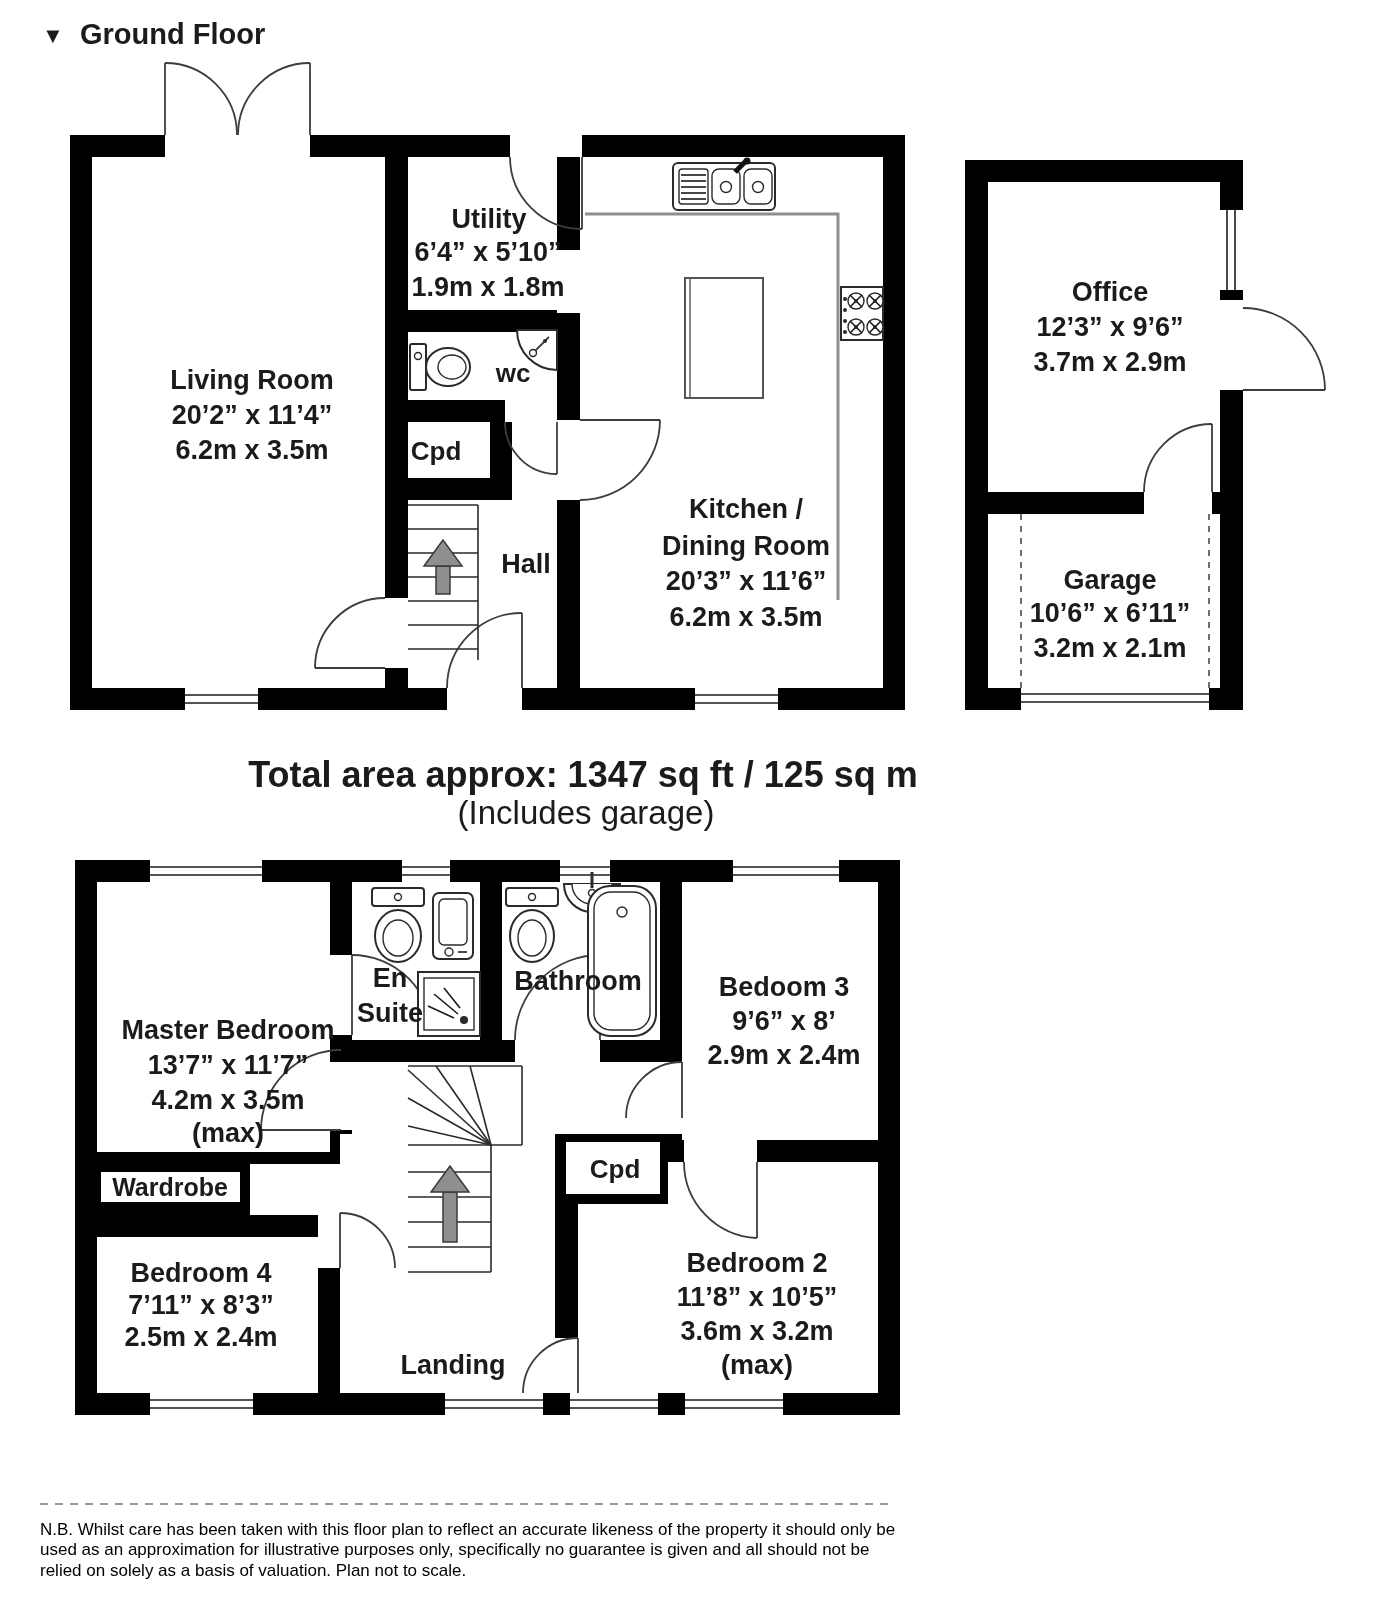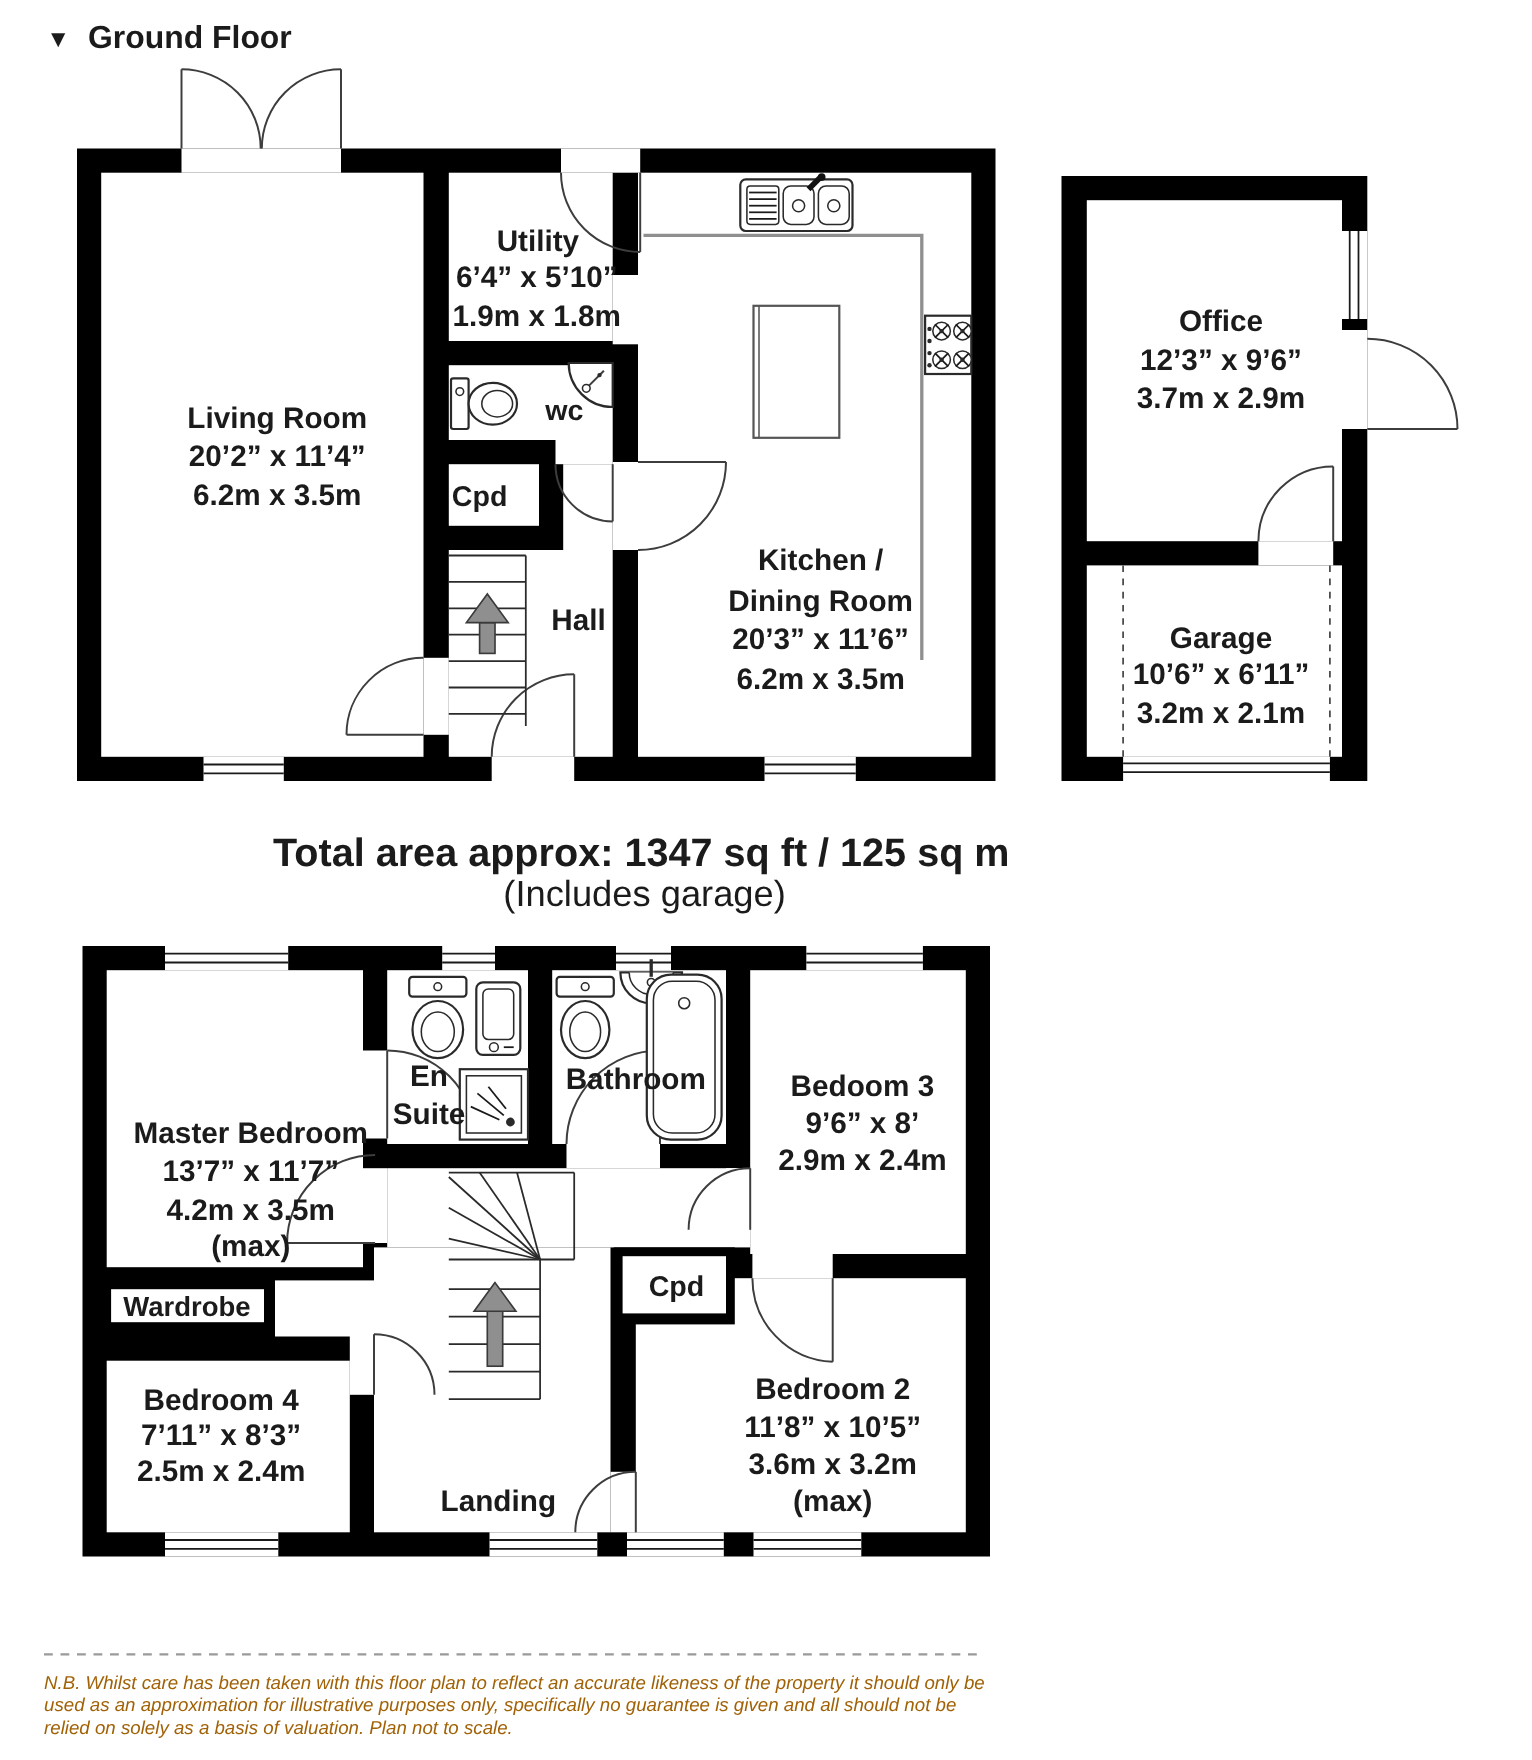--- a/index.html
+++ b/index.html
@@ -19,21 +19,21 @@
   .arc{fill:none;stroke:#3d3d3d;stroke-width:1.8;}
   .leaf{stroke:#3d3d3d;stroke-width:1.8;}
   .winline{stroke:#1a1a1a;stroke-width:1.6;}
   .stair{stroke:#2a2a2a;stroke-width:1.6;fill:none;}
   .fix{fill:#ffffff;stroke:#2a2a2a;stroke-width:2;}
   .fix-in{fill:#ffffff;stroke:#2a2a2a;stroke-width:1.4;}
   .counter{stroke:#8f8f8f;stroke-width:3;fill:none;}
   .arrow{fill:#8f8f8f;stroke:#3a3a3a;stroke-width:1.5;}
   .dash-divider{stroke:#9a9a9a;stroke-width:2;stroke-dasharray:8 7;}
   .garage-dash{stroke:#4a4a4a;stroke-width:1.6;stroke-dasharray:6 6;fill:none;}
-  #disclaimer{position:absolute;left:40px;top:1520px;width:858px;font-size:17px;line-height:1.2;color:#a16207;font-style:italic;}
+  #disclaimer{position:absolute;left:40px;top:1520px;width:858px;font-size:17px;line-height:1.2;color:#000000;}
 </style>
 </head>
 <body>
 
 <svg id="plan-svg" width="1393" height="1600" viewBox="0 0 1393 1600">
 
   <g>
     <text class="marker-txt" x="42" y="43">▼</text>
     <text class="title-txt" x="80" y="44">Ground Floor</text>
   </g>

